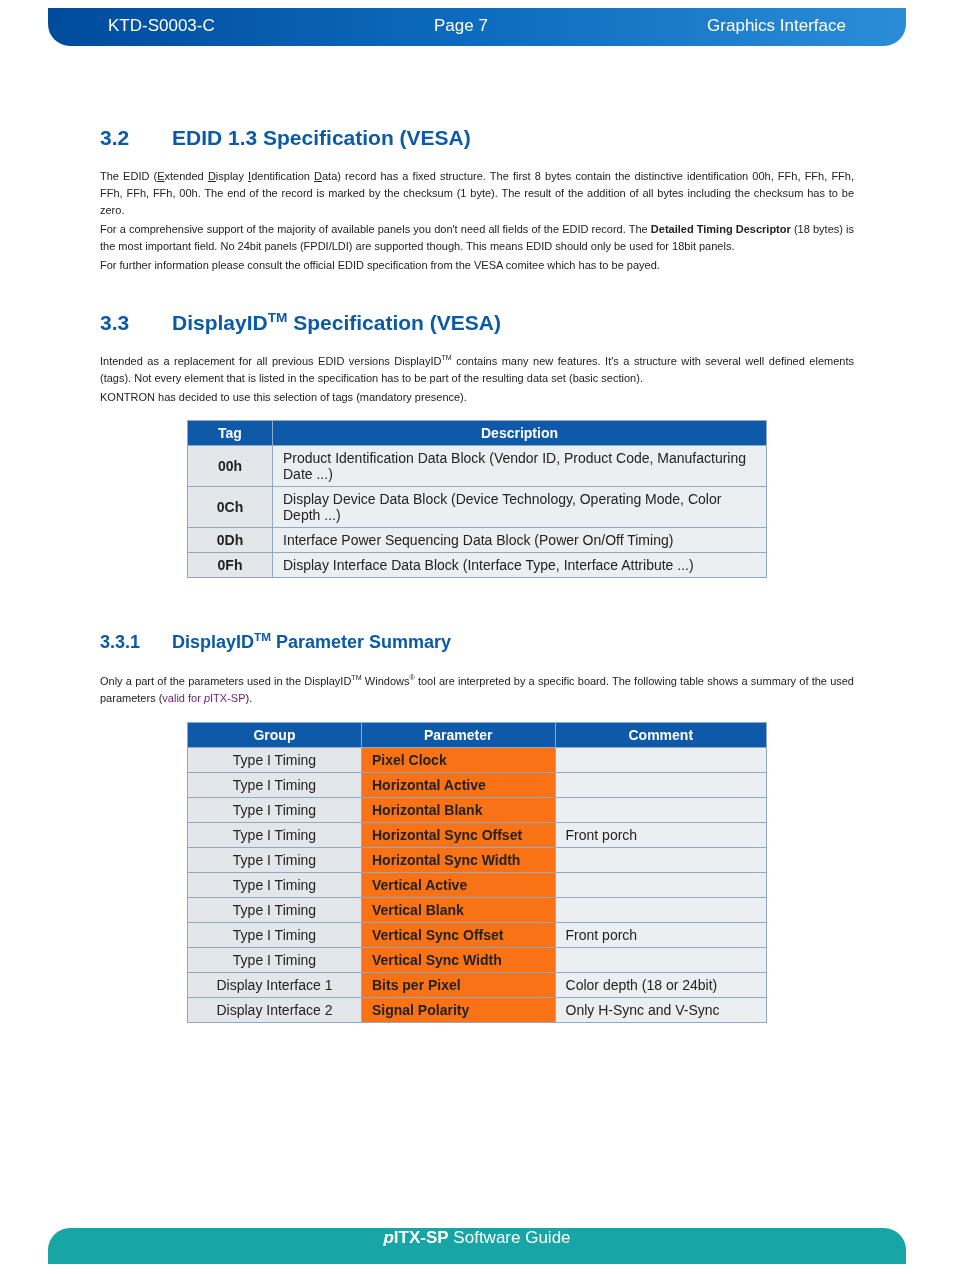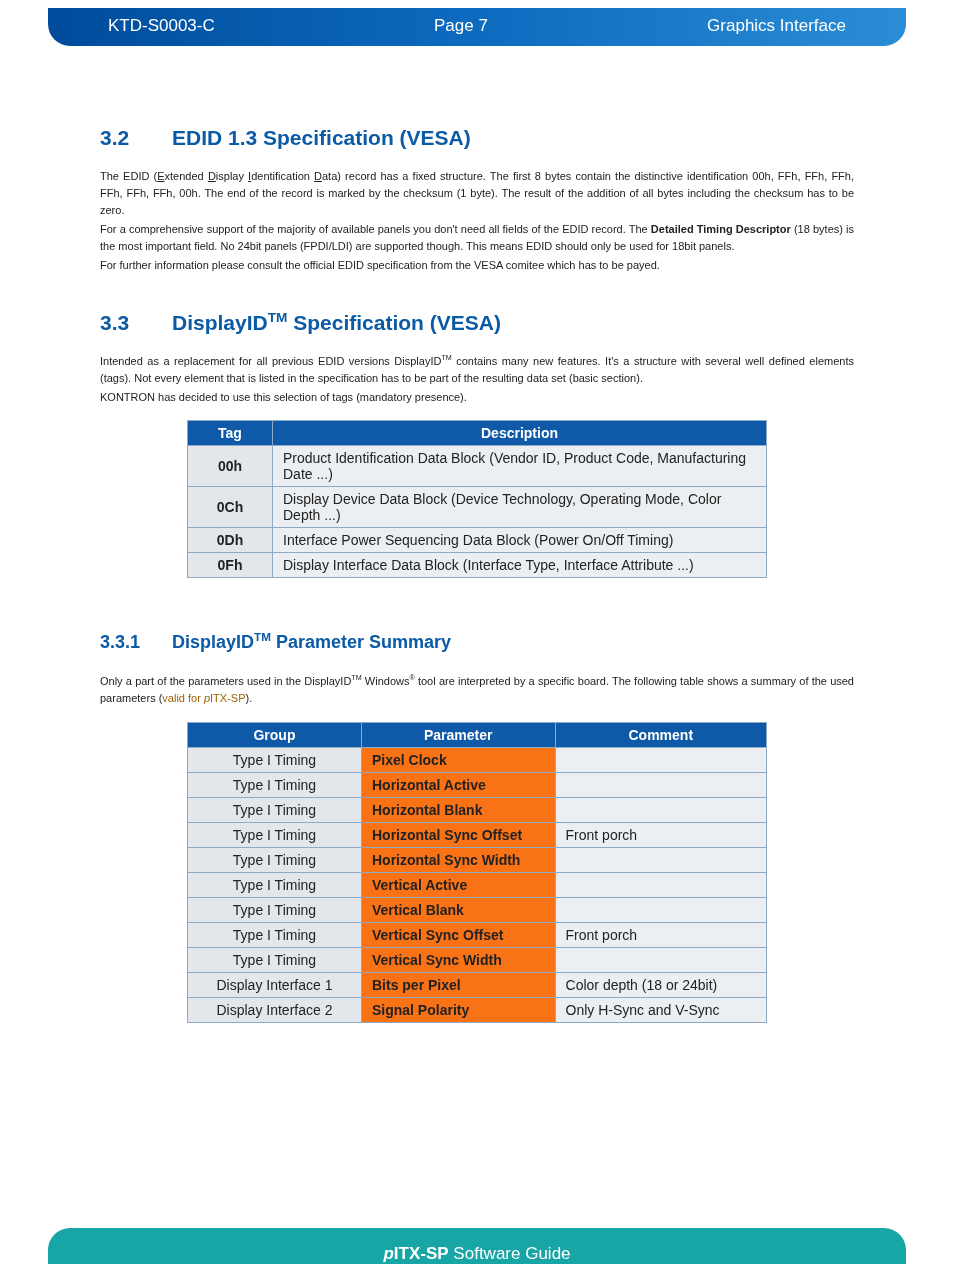--- a/index.html
+++ b/index.html
@@ -45,21 +45,21 @@
   p {
     font-size: 11px;
     line-height: 1.55;
     margin: 0 0 2px 0;
     text-align: justify;
     color: #222;
   }
   sup { font-size: 0.65em; }
   .underline { text-decoration: underline; }
   .bold { font-weight: bold; }
-  .red { color: #a16207; margin-top: 40px; }
+  .red { color: #701a75; margin-top: 40px; }
   .red .it { font-style: italic; }
 
   table.t1 {
     border-collapse: collapse;
     width: 580px;
     margin: 14px auto 4px auto;
     font-size: 14px;
   }
   table.t1 th {
     background: #0f5aa8;
@@ -120,21 +120,21 @@
   .footer-bar {
     position: absolute;
     left: 48px;
     right: 48px;
     bottom: 10px;
     background: #18a5a5;
     color: #fff;
     border-radius: 22px 22px 0 0;
     height: 36px;
     display: flex;
-    align-items: flex-end;
+    align-items: flex-start;
     justify-content: center;
     font-size: 17px;
   }
   .footer-bar .it { font-style: italic; font-weight: bold; }
 </style>
 </head>
 <body>
 
 <div class="header-bar">
   <span>KTD-S0003-C</span>

